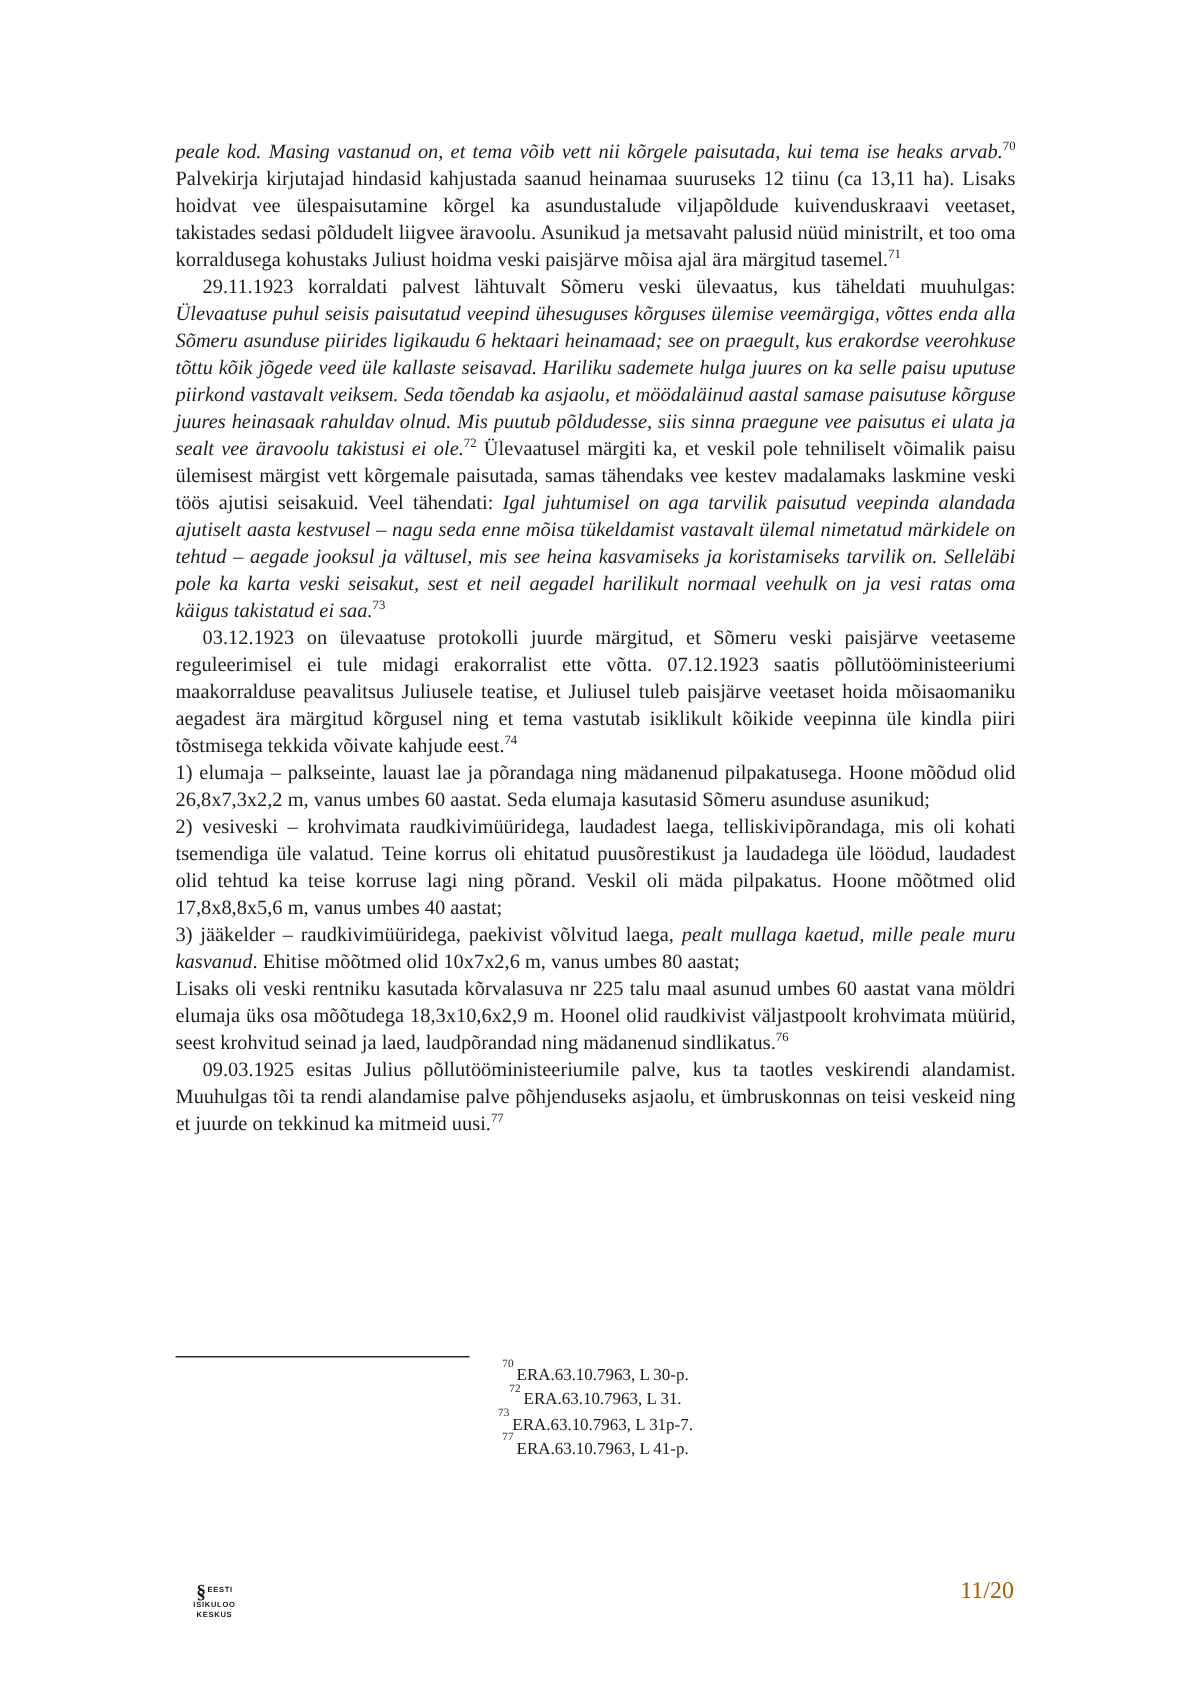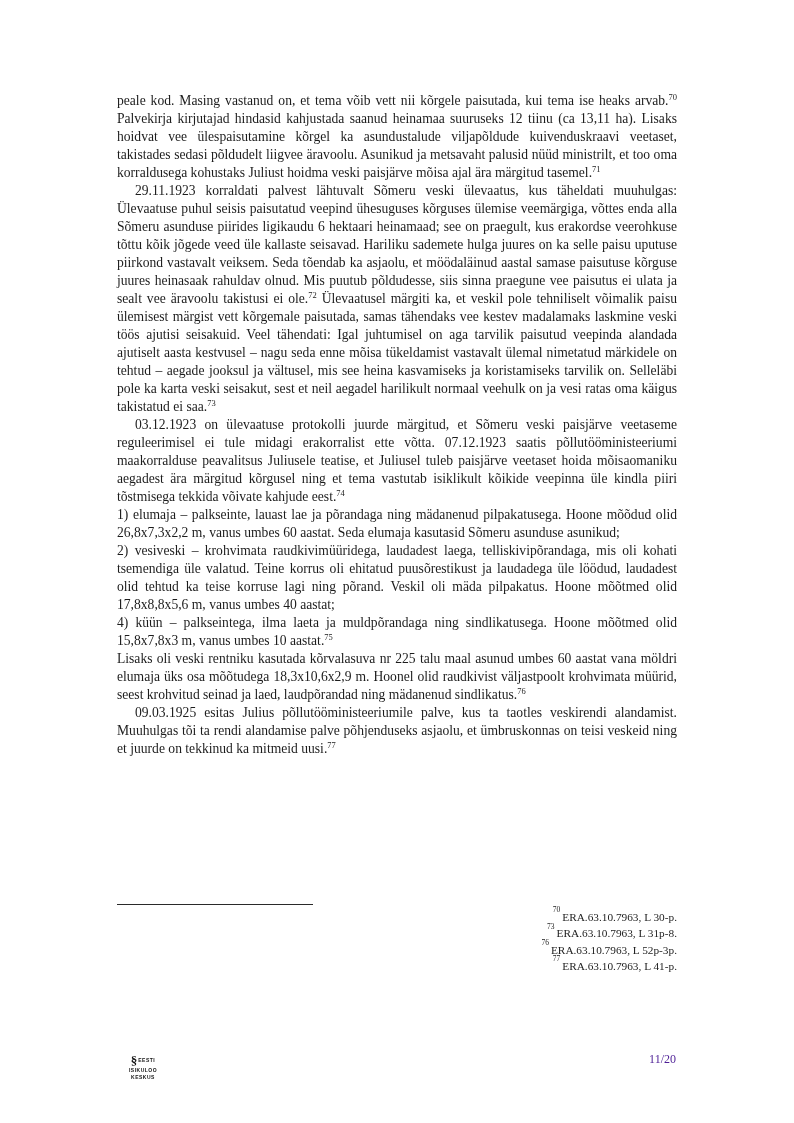--- a/index.html
+++ b/index.html
@@ -16,21 +16,21 @@
     position: absolute;
     left: 117px;
     top: 92px;
     width: 560px;
     font-size: 13.6px;
     line-height: 18px;
     text-align: justify;
   }
   .content p { margin: 0; }
   .indent { text-indent: 18px; }
-  .it { }
+  .it { font-style: italic; }
   sup.fnref {
     font-size: 8.5px;
     line-height: 0;
     vertical-align: baseline;
     position: relative;
     top: -5px;
   }
   .fnrule {
     position: absolute;
     left: 117px;
@@ -39,36 +39,36 @@
     height: 0;
     border-top: 1px solid #2a2a2a;
   }
   .footnotes {
     position: absolute;
     left: 117px;
     top: 909px;
     width: 560px;
     font-size: 11.3px;
     line-height: 16.4px;
-    text-align: right;
+    text-align: center;
     font-family: Liberation Serif, serif;
   }
   .footnote sup {
     font-size: 7.5px;
     line-height: 0;
     position: relative;
     top: -4px;
     margin-right: 2px;
   }
   .pagenum {
     position: absolute;
     top: 1052px;
     right: 118px;
-    font-size: 12px;
-    color: #4c1d95;
+    font-size: 16px;
+    color: #a16207;
   }
   .logo {
     position: absolute;
     left: 119px;
     top: 1054px;
     width: 48px;
     text-align: center;
     color: #141414;
   }
   .logo-row1 {
@@ -98,35 +98,35 @@
 
     <p class="indent"><span>29.11.1923 korraldati palvest lähtuvalt Sõmeru veski ülevaatus, kus täheldati muuhulgas: </span><span class="it">Ülevaatuse puhul seisis paisutatud veepind ühesuguses kõrguses ülemise veemärgiga, võttes enda alla Sõmeru asunduse piirides ligikaudu 6 hektaari heinamaad; see on praegult, kus erakordse veerohkuse tõttu kõik jõgede veed üle kallaste seisavad. Hariliku sademete hulga juures on ka selle paisu uputuse piirkond vastavalt veiksem. Seda tõendab ka asjaolu, et möödaläinud aastal samase paisutuse kõrguse juures heinasaak rahuldav olnud. Mis puutub põldudesse, siis sinna praegune vee paisutus ei ulata ja sealt vee äravoolu takistusi ei ole.</span><sup class="fnref">72</sup><span> Ülevaatusel märgiti ka, et veskil pole tehniliselt võimalik paisu ülemisest märgist vett kõrgemale paisutada, samas tähendaks vee kestev madalamaks laskmine veski töös ajutisi seisakuid. Veel tähendati: </span><span class="it">Igal juhtumisel on aga tarvilik paisutud veepinda alandada ajutiselt aasta kestvusel – nagu seda enne mõisa tükeldamist vastavalt ülemal nimetatud märkidele on tehtud – aegade jooksul ja vältusel, mis see heina kasvamiseks ja koristamiseks tarvilik on. Selleläbi pole ka karta veski seisakut, sest et neil aegadel harilikult normaal veehulk on ja vesi ratas oma käigus takistatud ei saa.</span><sup class="fnref">73</sup></p>
 
     <p class="indent"><span>03.12.1923 on ülevaatuse protokolli juurde märgitud, et Sõmeru veski paisjärve veetaseme reguleerimisel ei tule midagi erakorralist ette võtta. 07.12.1923 saatis põllutööministeeriumi maakorralduse peavalitsus Juliusele teatise, et Juliusel tuleb paisjärve veetaset hoida mõisaomaniku aegadest ära märgitud kõrgusel ning et tema vastutab isiklikult kõikide veepinna üle kindla piiri tõstmisega tekkida võivate kahjude eest.</span><sup class="fnref">74</sup></p>
 
 
     <p><span>1) elumaja – palkseinte, lauast lae ja põrandaga ning mädanenud pilpakatusega. Hoone mõõdud olid 26,8x7,3x2,2 m, vanus umbes 60 aastat. Seda elumaja kasutasid Sõmeru asunduse asunikud;</span></p>
 
     <p><span>2) vesiveski – krohvimata raudkivimüüridega, laudadest laega, telliskivipõrandaga, mis oli kohati tsemendiga üle valatud. Teine korrus oli ehitatud puusõrestikust ja laudadega üle löödud, laudadest olid tehtud ka teise korruse lagi ning põrand. Veskil oli mäda pilpakatus. Hoone mõõtmed olid 17,8x8,8x5,6 m, vanus umbes 40 aastat;</span></p>
 
+    <p><span>3) jääkelder – raudkivimüüridega, paekivist võlvitud laega, </span><span class="it">pealt mullaga kaetud, mille peale muru kasvanud</span><span>. Ehitise mõõtmed olid 10x7x2,6 m, vanus umbes 80 aastat;</span></p>
 
-    <p><span>4) küün – palkseintega, ilma laeta ja muldpõrandaga ning sindlikatusega. Hoone mõõtmed olid 15,8x7,8x3 m, vanus umbes 10 aastat.</span><sup class="fnref">75</sup></p>
 
     <p><span>Lisaks oli veski rentniku kasutada kõrvalasuva nr 225 talu maal asunud umbes 60 aastat vana möldri elumaja üks osa mõõtudega 18,3x10,6x2,9 m. Hoonel olid raudkivist väljastpoolt krohvimata müürid, seest krohvitud seinad ja laed, laudpõrandad ning mädanenud sindlikatus.</span><sup class="fnref">76</sup></p>
 
     <p class="indent"><span>09.03.1925 esitas Julius põllutööministeeriumile palve, kus ta taotles veskirendi alandamist. Muuhulgas tõi ta rendi alandamise palve põhjenduseks asjaolu, et ümbruskonnas on teisi veskeid ning et juurde on tekkinud ka mitmeid uusi.</span><sup class="fnref">77</sup></p>
 
   </div>
 
   <div class="fnrule"></div>
 
   <div class="footnotes">
     <div class="footnote"><sup>70</sup><span>ERA.63.10.7963, L 30-p.</span></div>
-    <div class="footnote"><sup>73</sup><span>ERA.63.10.7963, L 31p-8.</span></div>
-    <div class="footnote"><sup>76</sup><span>ERA.63.10.7963, L 52p-3p.</span></div>
+    <div class="footnote"><sup>72</sup><span>ERA.63.10.7963, L 31.</span></div>
+    <div class="footnote"><sup>73</sup><span>ERA.63.10.7963, L 31p-7.</span></div>
     <div class="footnote"><sup>77</sup><span>ERA.63.10.7963, L 41-p.</span></div>
   </div>
 
   <div class="logo">
     <div class="logo-row1">
       <span class="logo-sym">§</span>
         <span class="logo-word">EESTI</span>
     </div>
     <div class="logo-word">ISIKULOO</div>
     <div class="logo-word">KESKUS</div>

